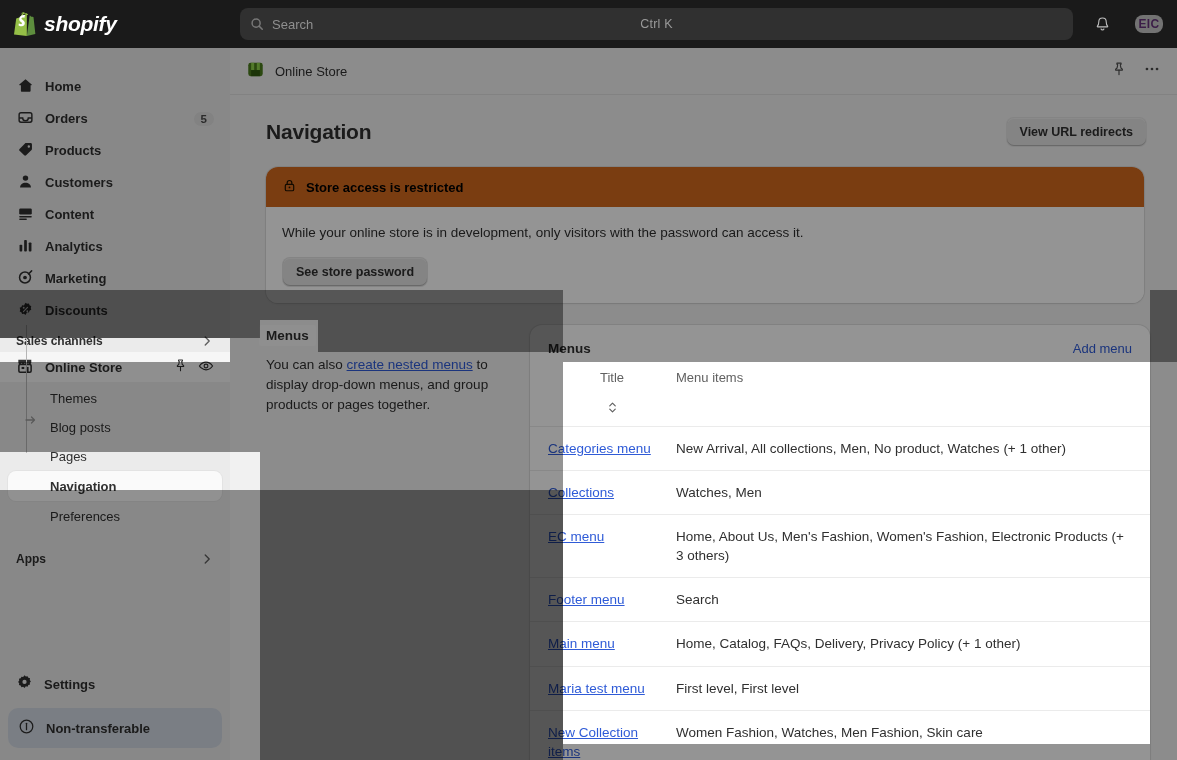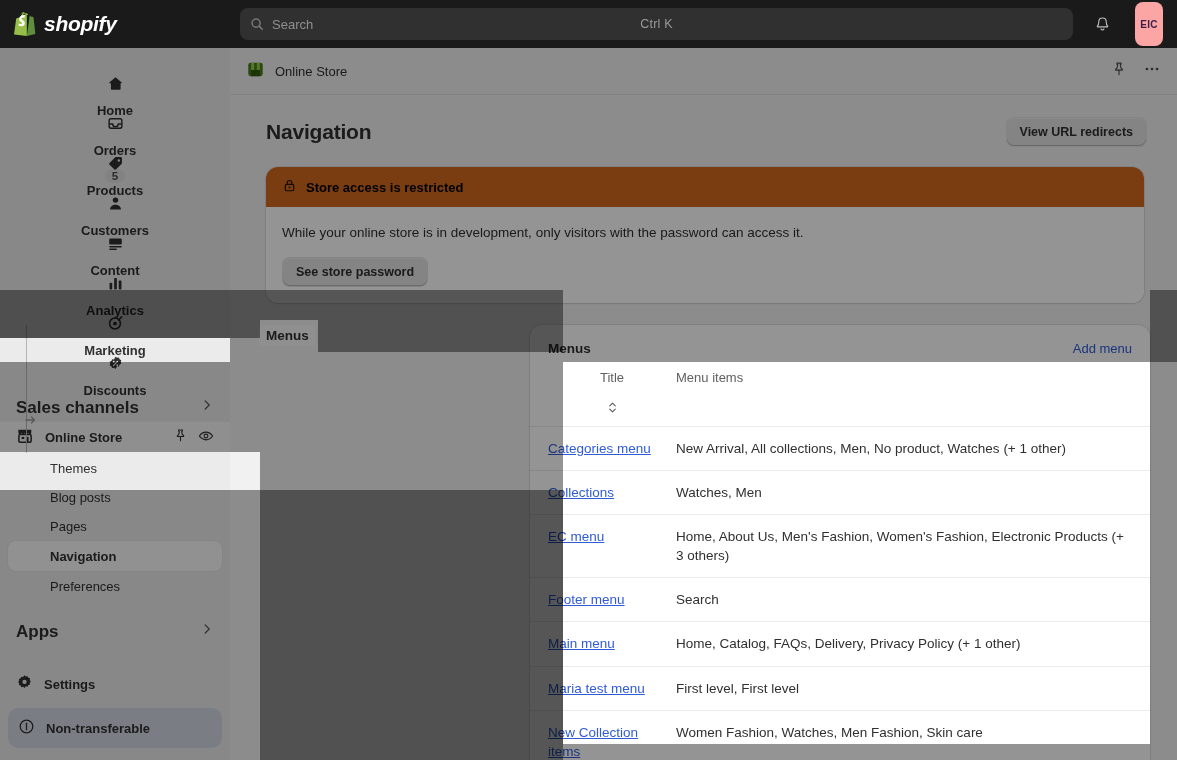--- a/index.html
+++ b/index.html
@@ -38,45 +38,45 @@
     font-family: "Liberation Sans", sans-serif;
   }
   .search-input::placeholder { color: #8f8f8f; }
   .kbd {
     position: absolute; left: 50%; transform: translateX(-50%);
     color: #9a9a9a; font-size: 12.5px; letter-spacing: .2px;
   }
   .topright { display: flex; align-items: center; gap: 18px; padding-right: 14px; }
   .bell-btn { width: 30px; height: 30px; display: flex; align-items: center; justify-content: center; border-radius: 8px; }
   .avatar {
-    width: 28px; height: 44px; border-radius: 8px;
-    background: #fca5a5; color: #3b1d47;
-    font-size: 10px; font-weight: 700; letter-spacing: .3px;
+    width: 28px; height: 18px; border-radius: 8px;
+    background: #737373; color: #3b1d47;
+    font-size: 12px; font-weight: 700; letter-spacing: .3px;
     display: flex; align-items: center; justify-content: center;
   }
 
   
   .sidebar {
     position: absolute; left: 0; top: 48px; width: 230px; height: 712px;
     background: #ebebeb; padding-top: 14px; z-index: 20;
   }
   .nav-item {
-    display: flex; align-items: center; gap: 11px;
-    height: 28px; margin: 12px 8px 2px 8px; padding: 0 8px;
-    border-radius: 8px; font-size: 13px; color: #303030; font-weight: 600; flex-direction: column;
+    display: flex; align-items: flex-end; gap: 11px;
+    height: 28px; margin: 4px 8px 2px 8px; padding: 0 8px;
+    border-radius: 8px; font-size: 13px; color: #303030; font-weight: 600;
   }
   .nav-item .ico { width: 18px; height: 18px; display: flex; align-items: center; justify-content: center; flex: 0 0 18px; }
   .nav-item .lbl { flex: 1; }
   .badge {
     background: #e0e0e0; color: #4a4a4a; font-size: 11.5px; font-weight: 600;
     border-radius: 7px; padding: 1px 7px; min-width: 20px; text-align: center;
   }
   .section-head {
-    display: flex; align-items: flex-start; justify-content: space-between;
-    margin: 16px 16px 4px 16px; font-size: 17px; font-weight: 700; color: #303030;
+    display: flex; align-items: flex-end; justify-content: space-between;
+    margin: 16px 16px 4px 16px; font-size: 12px; font-weight: 700; color: #303030;
   }
   .chev-right { width: 14px; height: 14px; opacity: .75; }
   .store-row {
     display: flex; align-items: center; gap: 11px;
     height: 30px; margin: 2px 8px; padding: 0 8px;
     border-radius: 8px; font-size: 13px; color: #303030; font-weight: 600;
   }
   .store-row .lbl { flex: 1; }
   .store-actions { display: flex; align-items: center; gap: 10px; }
   .sub-item {
@@ -424,20 +424,21 @@
     </div>
     <div class="banner-body">
       <div class="banner-text">While your online store is in development, only visitors with the password can access it.</div>
       <button class="btn-secondary">See store password</button>
     </div>
   </div>
 
   <div class="columns">
     <div class="col-left">
       <h3 style="background: rgb(246, 246, 246);">Menus</h3>
+      <p><span>You can also </span><a href="#">create nested menus</a><span> to display drop-down menus, and group products or pages together.</span></p>
     </div>
 
     <div class="col-right">
       <div class="card">
         <div class="card-head">
           <span class="card-title">Menus</span>
           <a class="link-action" href="#">Add menu</a>
         </div>
         <div class="thead">
           <div class="th-title">

